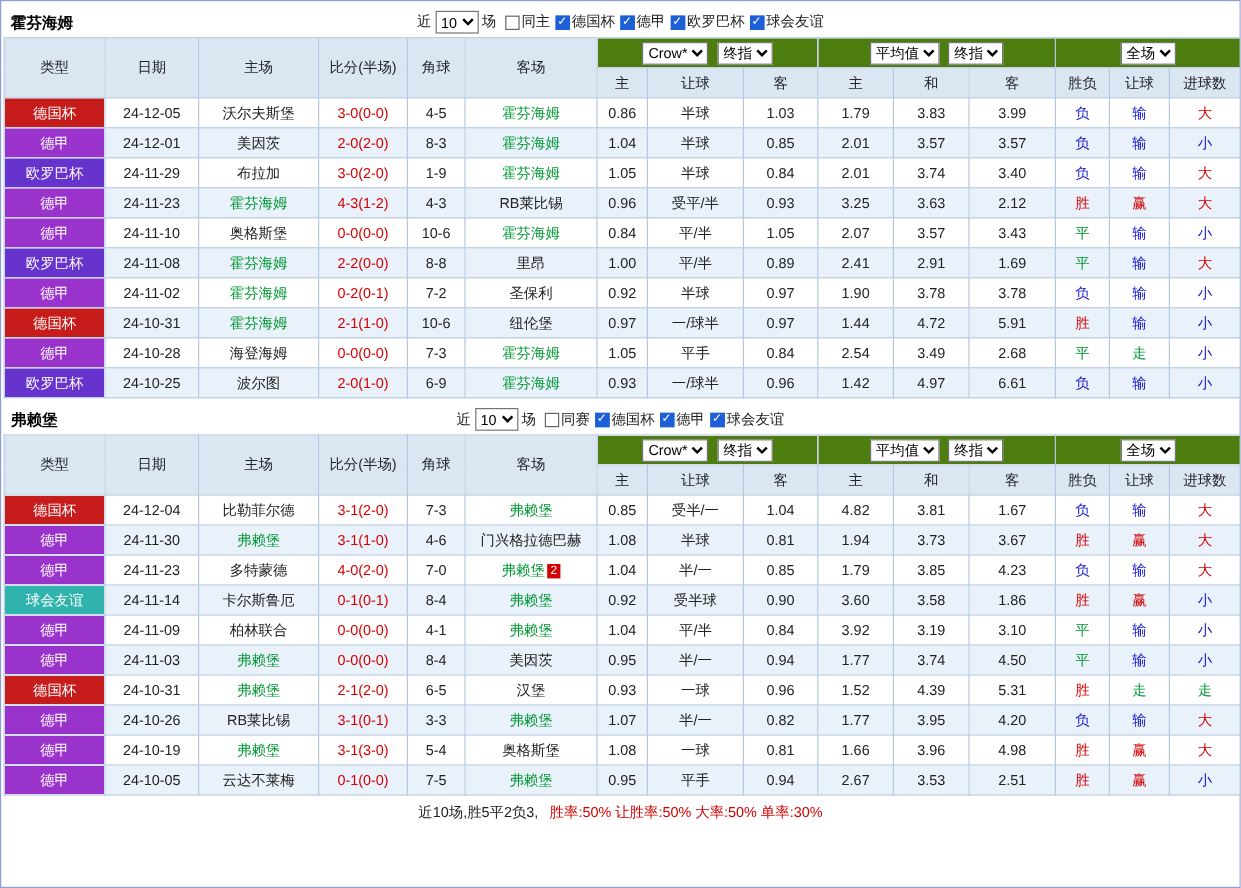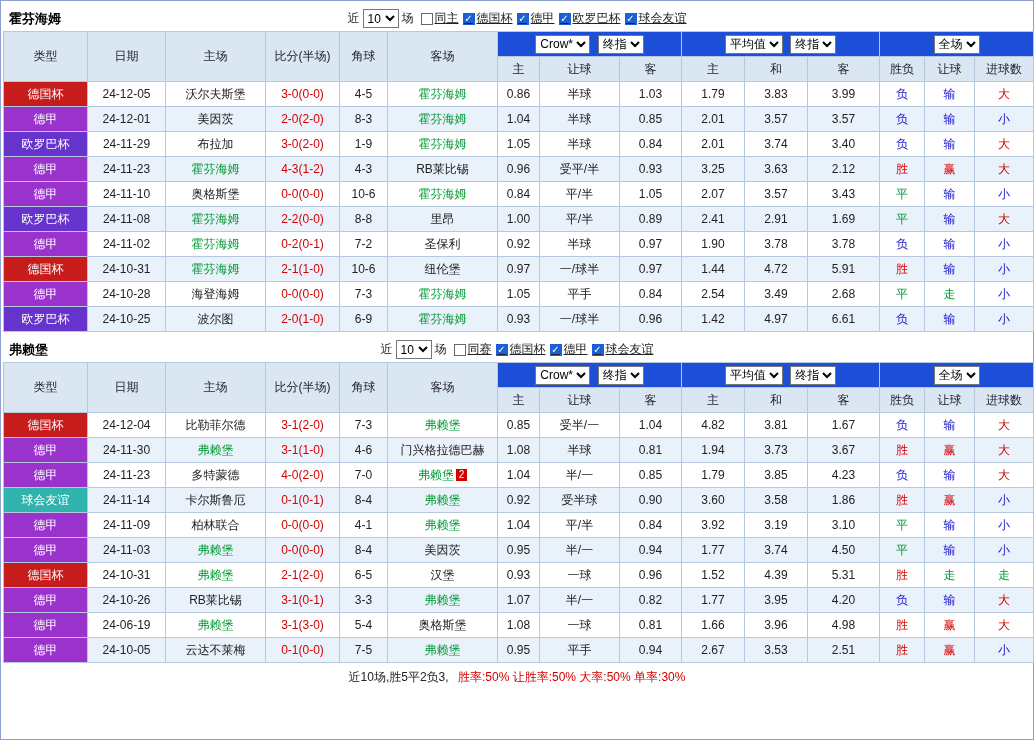--- a/index.html
+++ b/index.html
@@ -26,35 +26,35 @@
     width:23px; height:23px; background:#6b6bd0; border:1px solid #9a9ae6; color:#fff;
     font-size:13px; line-height:1; cursor:pointer; border-radius:2px; font-family:inherit;
   }
 
   
   .team-section { margin:5px 2px 0 2px; }
   .filter-row { position:relative; height:25px; display:flex; align-items:center; justify-content:center; }
   .team-name { position:absolute; left:6px; font-weight:bold; font-size:13px; color:#000; }
   .filter-controls { display:inline-flex; align-items:center; gap:3px; }
   .count-select, .hdr-select { font-size:12px; height:19px; border:1px solid #767676; background:#fff; font-family:inherit; }
-  .cb { display:inline-flex; align-items:center; gap:2px; cursor:pointer; margin-left:4px;text-decoration:underline; }
+  .cb { display:inline-flex; align-items:center; gap:2px; cursor:pointer; margin-left:4px; }
   .cbox {
     width:12px; height:12px; border:1px solid #666; background:#fff; display:inline-flex;
     align-items:center; justify-content:center; font-size:10px; line-height:1; color:#fff;
   }
   .cbox.checked { background:#1d5fd6; border-color:#1d5fd6; }
 
   
   .stats-table { width:100%; border-collapse:collapse; table-layout:fixed; }
   .stats-table th, .stats-table td {
     border:1px solid #b6c8e0; text-align:center; padding:0 1px;
     overflow:hidden; white-space:nowrap; height:25px; font-weight:normal;
   }
   thead th { background:#dbe6f3; color:#223; }
-  thead th.sel-cell { background:#1d4ed8; }
+  thead th.sel-cell { background:#4d7c0f; }
   .sel-cell .hdr-select { margin:0 2px; }
   tbody td { background:#fff; }
   tr.alt td { background:#e9f1fb; }
   .type-cell { color:#fff; }
   .score-cell { color:#d40000; }
   .own-team { color:#009933; }
   .red-mark {
     display:inline-block; background:#d40000; color:#fff; font-size:10px; line-height:12px;
     min-width:11px; padding:0 1px; margin-left:2px; vertical-align:1px;
   }
@@ -540,21 +540,21 @@
             <td>0.82</td>
             <td>1.77</td>
             <td>3.95</td>
             <td>4.20</td>
             <td style="color: rgb(21, 21, 204);">负</td>
             <td style="color: rgb(21, 21, 204);">输</td>
             <td style="color: rgb(212, 0, 0);">大</td>
           </tr>
           <tr>
             <td class="type-cell" style="background: rgb(153, 51, 204);">德甲</td>
-            <td>24-06-19</td>
+            <td>24-10-19</td>
             <td class="team-cell own-team">弗赖堡</td>
             <td class="score-cell">3-1(3-0)</td>
             <td>5-4</td>
             <td class="team-cell">奥格斯堡</td>
             <td>1.08</td>
             <td>一球</td>
             <td>0.81</td>
             <td>1.66</td>
             <td>3.96</td>
             <td>4.98</td>

